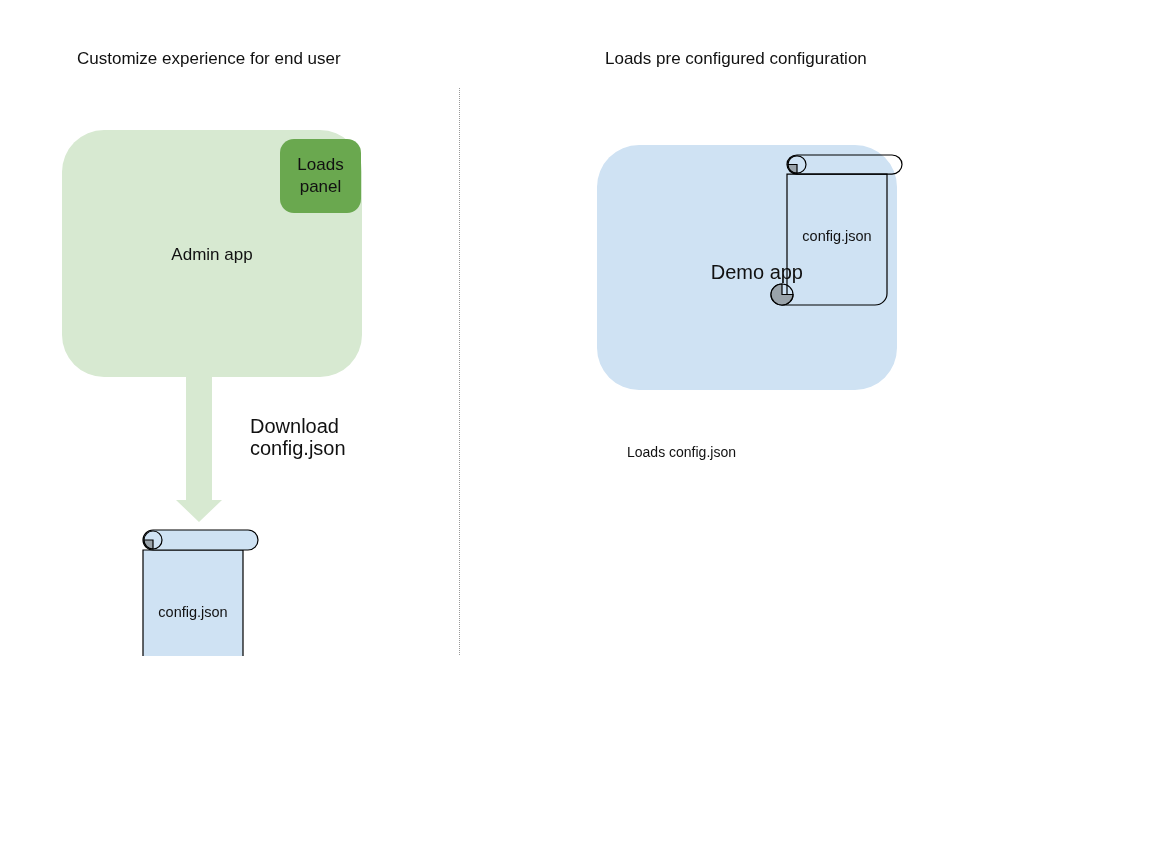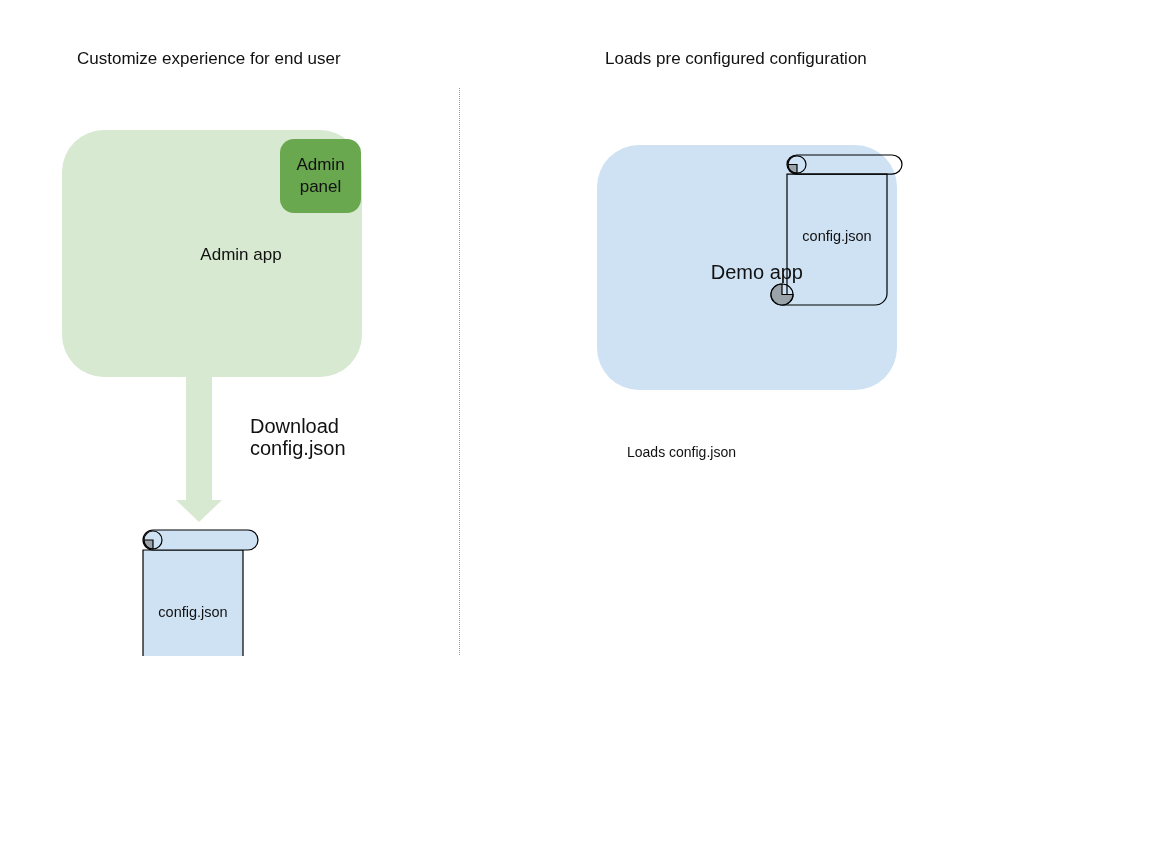--- a/index.html
+++ b/index.html
@@ -23,21 +23,21 @@
   .title-right{left:605px;top:49px;text-align:center;}
   .divider{left:459px;top:88px;height:597px;width:0;border-left:1px dotted var(--divider-gray);}
 
   .admin-app-box{left:62px;top:130px;width:300px;height:247px;border-radius:42px;background:var(--app-green-light);}
   .admin-panel-badge{
     left:280px;top:139px;width:81px;height:74px;border-radius:14px;background:var(--admin-panel-green);
     display:flex;align-items:center;justify-content:center;text-align:center;
     font-size:17px;line-height:22px;
   }
   .admin-panel-badge span{display:block;width:64px;}
-  .admin-app-label{left:62px;top:245px;width:300px;text-align:center;font-size:17px;padding-left:29px;}
+  .admin-app-label{left:62px;top:245px;width:300px;text-align:center;font-size:17px;}
 
   .arrow-svg{left:176px;top:377px;}
   .arrow-svg path{fill:var(--arrow-green);}
 
   .download-caption{left:250px;top:408px;font-size:20px;line-height:22px;white-space:pre-line;margin-top:7px;}
 
   .left-scroll{left:125px;top:529px;}
   .right-scroll{left:769px;top:154px;}
   .scroll .paper{stroke:#000;stroke-width:1.2;}
   .scroll.filled .paper{fill:var(--scroll-fill);}
@@ -58,21 +58,21 @@
 
 <div id="canvas">
 
   <div class="abs section-title title-left">Customize experience for end user</div>
   <div class="abs section-title title-right">Loads pre configured configuration</div>
 
   <div class="abs divider"></div>
 
   <div class="abs admin-app-box"></div>
   <div class="abs admin-panel-badge">
-    <span>Admin panel</span>
+    <span>Loads panel</span>
   </div>
   <div class="abs admin-app-label">Admin app</div>
 
   <svg class="abs arrow-svg" width="46" height="145" viewBox="0 0 46 145" aria-hidden="true">
     <path d="M10 0 H36 V123 H46 L23 145 L0 123 H10 Z"></path>
   </svg>
   <div class="abs download-caption">Download
 config.json</div>
 
   <svg class="abs scroll filled left-scroll" width="134" height="159" viewBox="0 0 134 159">

